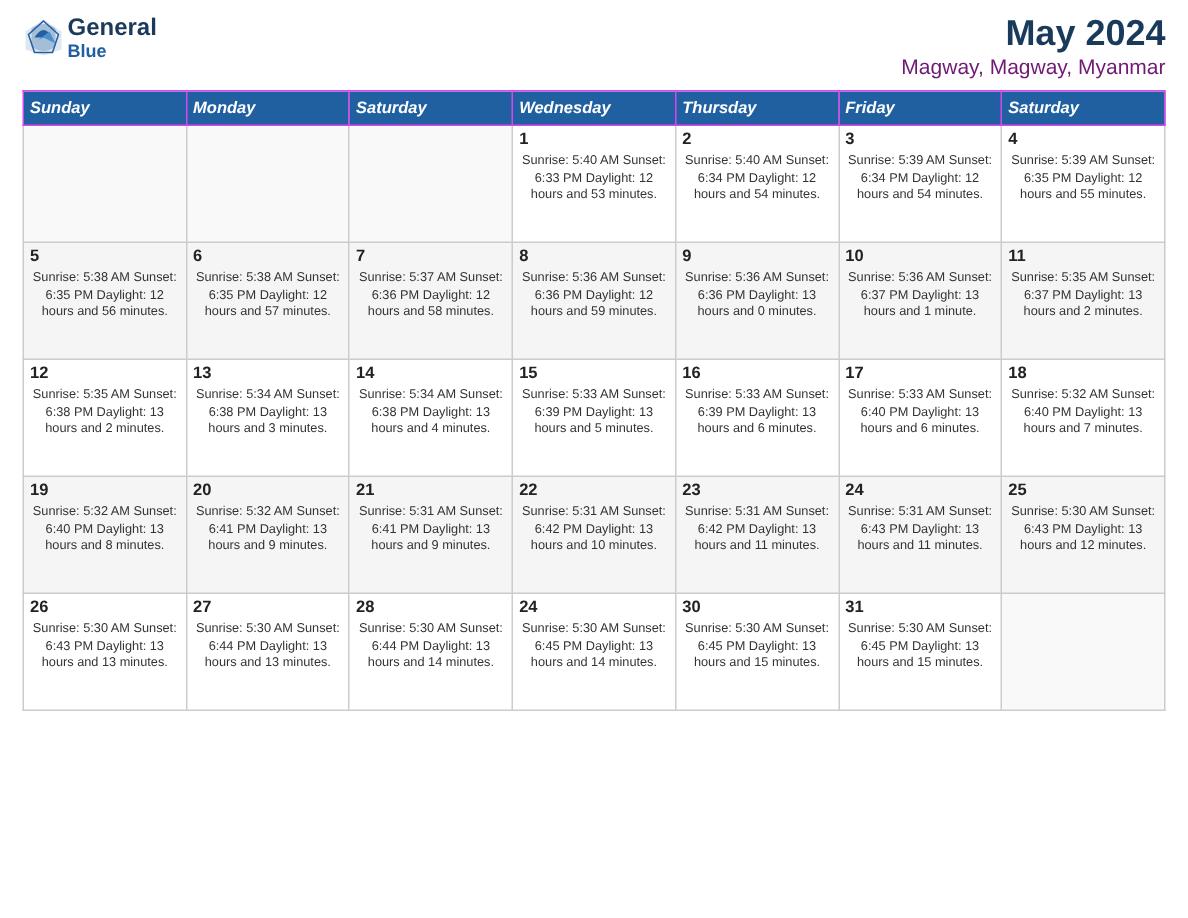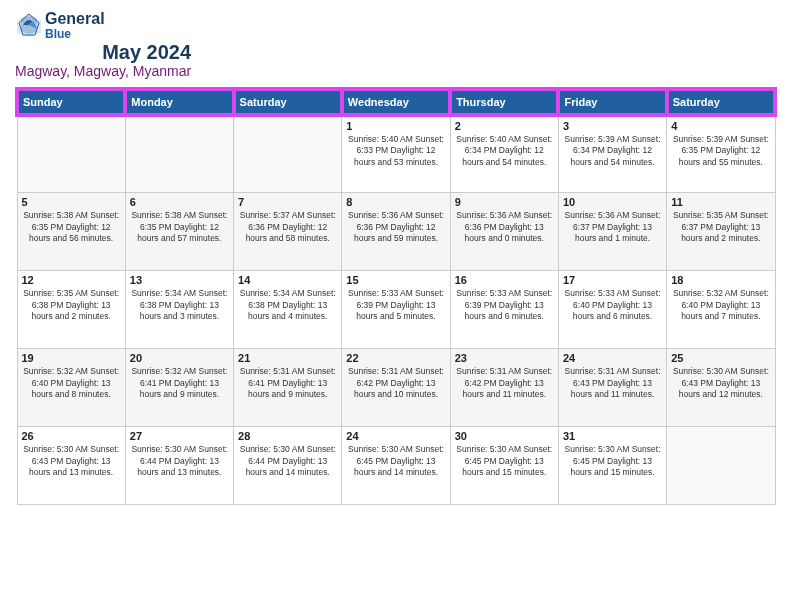--- a/index.html
+++ b/index.html
@@ -13,57 +13,57 @@
     .page {
       width: 792px;
       height: 612px;
       padding: 10px 15px;
     }
     .header {
       display: flex;
       justify-content: space-between;
       align-items: flex-start;
       margin-bottom: 8px;
-      flex-direction: column;
     }
     .logo {
       display: flex;
       align-items: center;
     }
     .logo-icon {
       width: 28px;
       height: 28px;
       margin-right: 2px;
     }
     .title-block {
       text-align: right;
     }
     .month-year {
-      font-size: 20px;
+      font-size: 24px;
       font-weight: bold;
       color: #1a3a5c;
       line-height: 1.1;
     }
     .location {
       font-size: 14px;
       color: #701a75;
     }
     .calendar-table {
       width: 100%;
       border-collapse: collapse;
       table-layout: fixed;
     }
     .calendar-table thead tr th {
       background: #2060a0;
       color: #fff;
       font-size: 11px;
       font-weight: bold;
       padding: 5px 4px;
       text-align: left;
-      border: 4px solid #d946ef;
+      border: 1px solid #d946ef;
+      font-style: italic;
     }
     .calendar-table tbody tr td {
       vertical-align: top;
       border: 1px solid #ccc;
       padding: 3px 4px;
       font-size: 9px;
       color: #333;
       height: 78px;
       background: #fff;
     }

